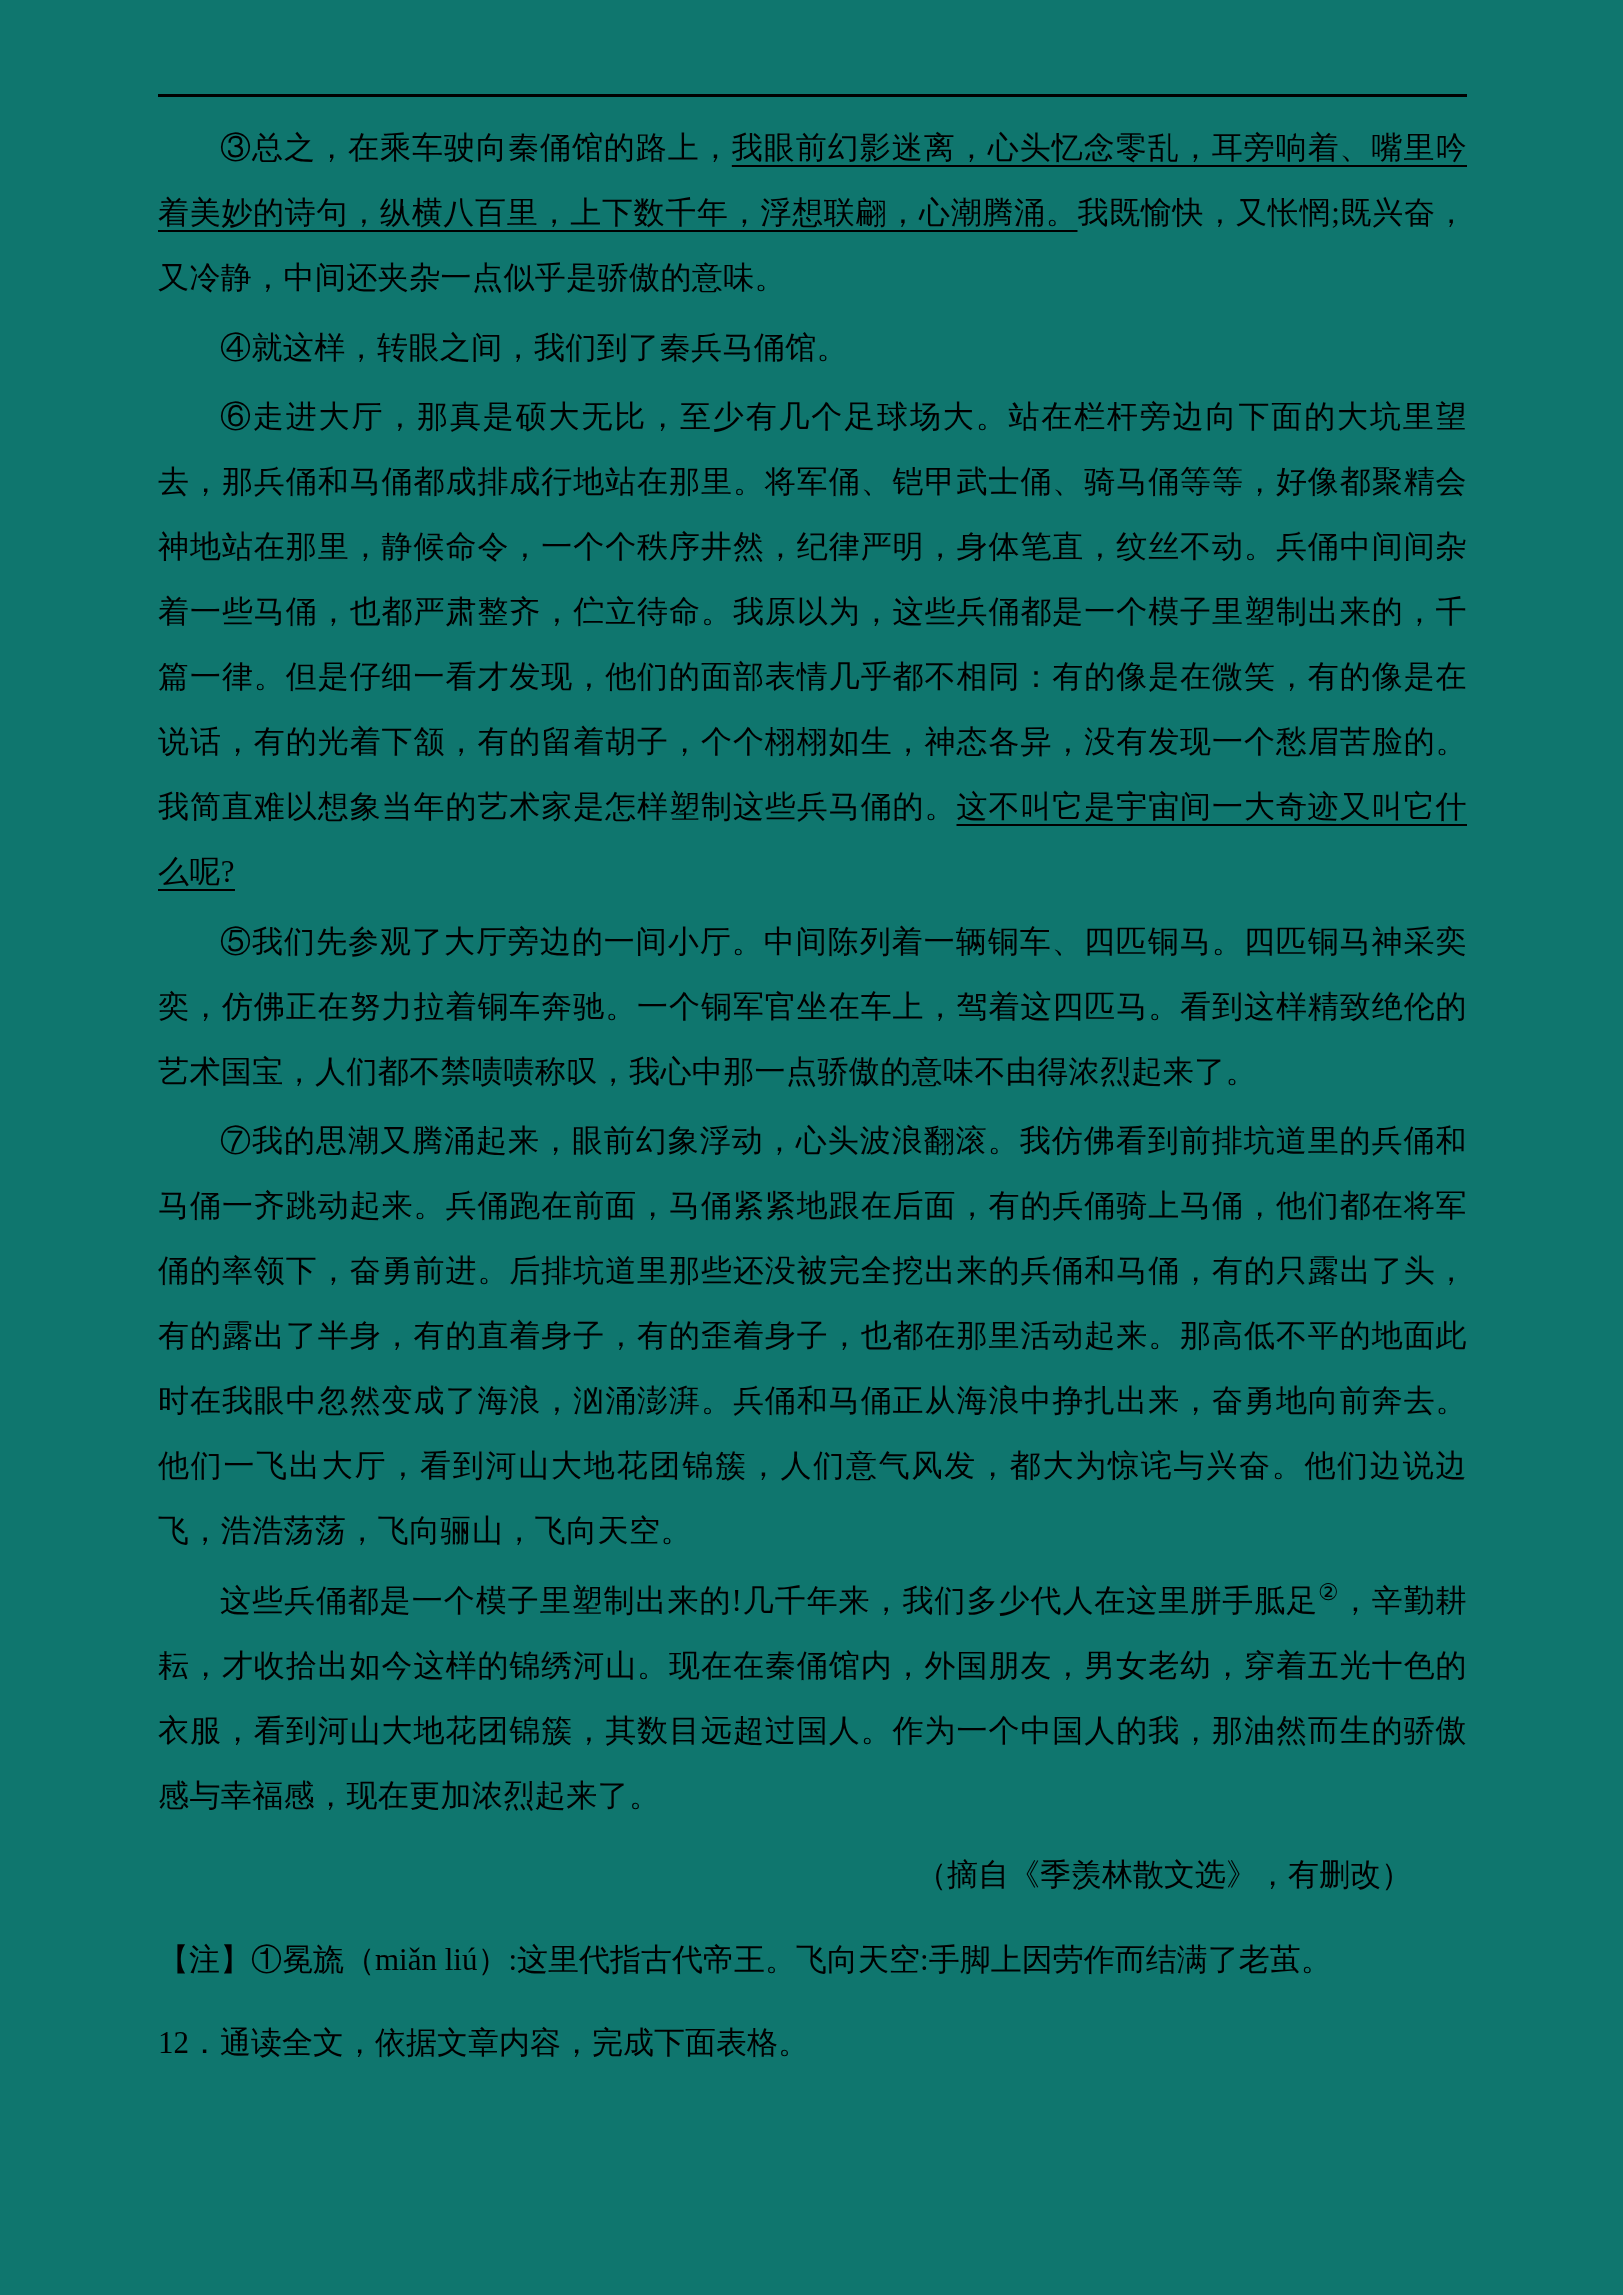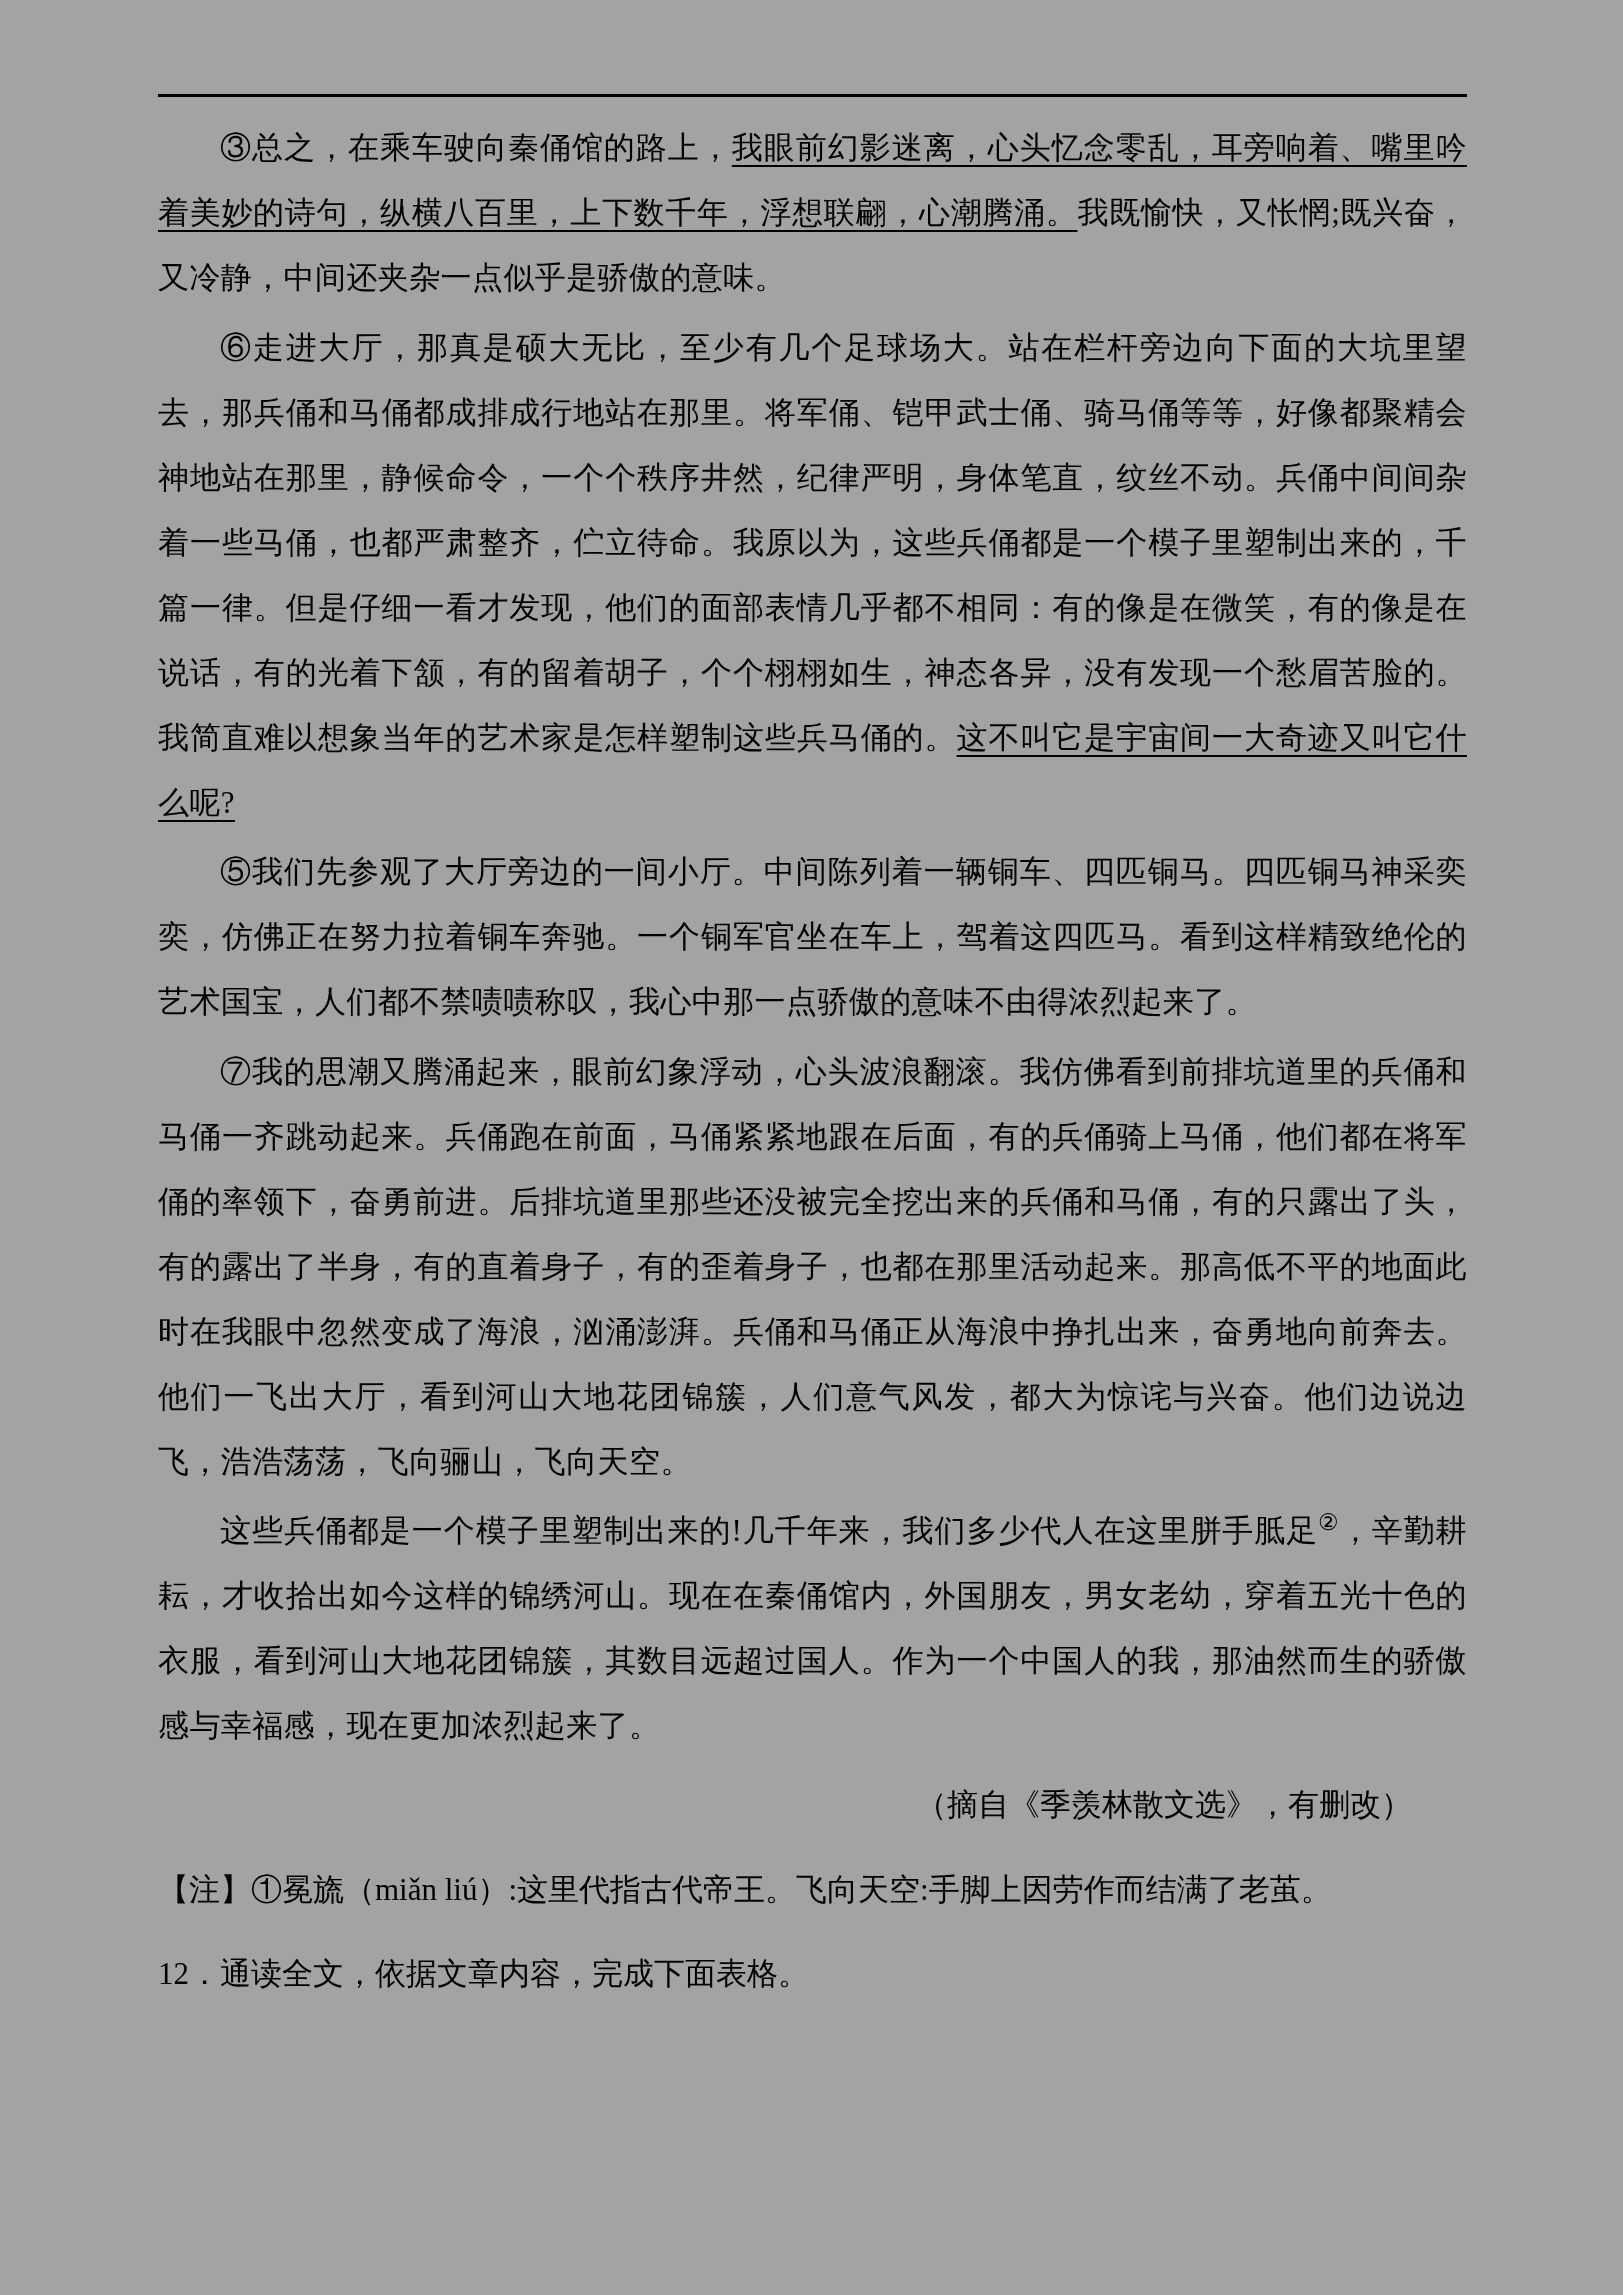--- a/index.html
+++ b/index.html
@@ -9,21 +9,21 @@
     background: #ffffff;
   }
   body {
     font-family: "Liberation Serif", "DejaVu Serif", serif;
     color: #000000;
   }
   .page {
     position: relative;
     width: 1623px;
     height: 2295px;
-    background: #a3a3a3;
+    background: #0f766e;
     box-sizing: border-box;
     overflow: hidden;
   }
   .header-rule {
     position: absolute;
     left: 158px;
     top: 94px;
     width: 1309px;
     height: 0;
     border-top: 3.8px solid #000000;
@@ -83,20 +83,21 @@
 <body>
 
 <div class="page">
 
   <div class="header-rule"></div>
 
   <div class="content">
 
     <p class="para indent"><span>③总之，在乘车驶向秦俑馆的路上，</span><span class="u">我眼前幻影迷离，心头忆念零乱，耳旁响着、嘴里吟着美妙的诗句，纵横八百里，上下数千年，浮想联翩，心潮腾涌。</span><span>我既愉快，又怅惘;既兴奋，又冷静，中间还夹杂一点似乎是骄傲的意味。</span></p>
 
+    <p class="para indent"><span>④就这样，转眼之间，我们到了秦兵马俑馆。</span></p>
 
     <p class="para indent"><span>⑥走进大厅，那真是硕大无比，至少有几个足球场大。站在栏杆旁边向下面的大坑里望去，那兵俑和马俑都成排成行地站在那里。将军俑、铠甲武士俑、骑马俑等等，好像都聚精会神地站在那里，静候命令，一个个秩序井然，纪律严明，身体笔直，纹丝不动。兵俑中间间杂着一些马俑，也都严肃整齐，伫立待命。我原以为，这些兵俑都是一个模子里塑制出来的，千篇一律。但是仔细一看才发现，他们的面部表情几乎都不相同：有的像是在微笑，有的像是在说话，有的光着下颔，有的留着胡子，个个栩栩如生，神态各异，没有发现一个愁眉苦脸的。我简直难以想象当年的艺术家是怎样塑制这些兵马俑的。</span><span class="u">这不叫它是宇宙间一大奇迹又叫它什么呢?</span></p>
 
     <p class="para indent"><span>⑤我们先参观了大厅旁边的一间小厅。中间陈列着一辆铜车、四匹铜马。四匹铜马神采奕奕，仿佛正在努力拉着铜车奔驰。一个铜军官坐在车上，驾着这四匹马。看到这样精致绝伦的艺术国宝，人们都不禁啧啧称叹，我心中那一点骄傲的意味不由得浓烈起来了。</span></p>
 
     <p class="para indent"><span>⑦我的思潮又腾涌起来，眼前幻象浮动，心头波浪翻滚。我仿佛看到前排坑道里的兵俑和马俑一齐跳动起来。兵俑跑在前面，马俑紧紧地跟在后面，有的兵俑骑上马俑，他们都在将军俑的率领下，奋勇前进。后排坑道里那些还没被完全挖出来的兵俑和马俑，有的只露出了头，有的露出了半身，有的直着身子，有的歪着身子，也都在那里活动起来。那高低不平的地面此时在我眼中忽然变成了海浪，汹涌澎湃。兵俑和马俑正从海浪中挣扎出来，奋勇地向前奔去。他们一飞出大厅，看到河山大地花团锦簇，人们意气风发，都大为惊诧与兴奋。他们边说边飞，浩浩荡荡，飞向骊山，飞向天空。</span></p>
 
     <p class="para indent"><span>这些兵俑都是一个模子里塑制出来的!几千年来，我们多少代人在这里胼手胝足</span><span class="sup">②</span><span>，辛勤耕耘，才收拾出如今这样的锦绣河山。现在在秦俑馆内，外国朋友，男女老幼，穿着五光十色的衣服，看到河山大地花团锦簇，其数目远超过国人。作为一个中国人的我，那油然而生的骄傲感与幸福感，现在更加浓烈起来了。</span></p>
 
 

